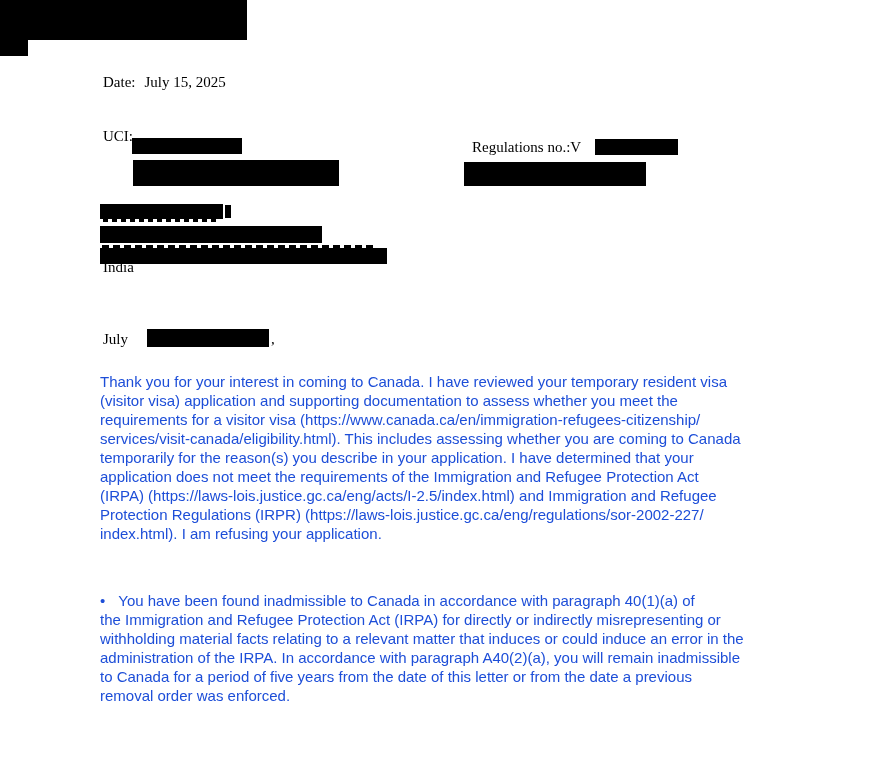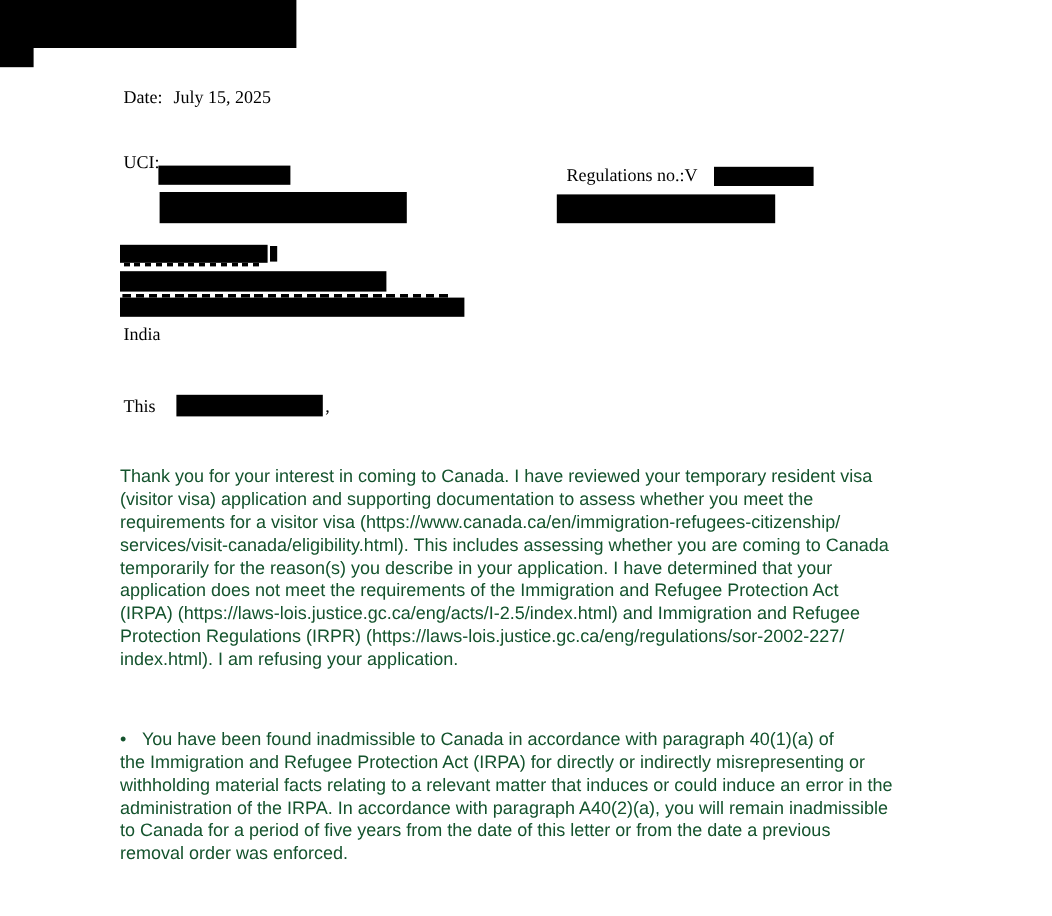--- a/index.html
+++ b/index.html
@@ -43,22 +43,21 @@
     left: 2px;
     top: -3px;
     width: 95%;
     height: 3px;
     background: repeating-linear-gradient(90deg, #000 0px, #000 7px, transparent 7px, transparent 11px);
   }
 
   .para {
     position: absolute;
     white-space: pre-line;
-    color: #14532d;
-    margin-top: 16px;
+    color: #1d4ed8;
   }
   .bullet-para { text-indent: 35px; }
   .bullet-glyph { margin-right: 13px; }
   .date-value { margin-left: 9px; }
 </style>
 </head>
 <body>
 
 <div class="page">
 
@@ -76,23 +75,23 @@
     <span>Regulations no.:</span><span>V</span>
   </div>
   <div class="redact" style="left:595px; top:139px; width:83px; height:16px;"></div>
 
   <div class="redact" style="left:133px; top:160px; width:206px; height:26px;"></div>
   <div class="redact" style="left:464px; top:162px; width:182px; height:24px;"></div>
 
   <div class="redact redact-name-sliver" style="left:100px; top:204px; width:123px; height:15px;"></div>
   <div class="redact" style="left:100px; top:226px; width:222px; height:17px;"></div>
   <div class="redact redact-top-sliver" style="left:100px; top:248px; width:287px; height:16px;"></div>
-  <div class="abs" style="left:103px; top:270px;">India</div>
+  <div class="abs" style="left:103px; top:258px;">India</div>
 
-  <div class="abs" style="left:103px; top:330px;">This</div>
+  <div class="abs" style="left:103px; top:330px;">July</div>
   <div class="redact" style="left:147px; top:329px; width:122px; height:18px;"></div>
   <div class="abs" style="left:271px; top:330px;">,</div>
 
   <div class="para" style="left:100px; top:372px; width:724px;">Thank you for your interest in coming to Canada. I have reviewed your temporary resident visa
 (visitor visa) application and supporting documentation to assess whether you meet the
 requirements for a visitor visa (https://www.canada.ca/en/immigration-refugees-citizenship/
 services/visit-canada/eligibility.html). This includes assessing whether you are coming to Canada
 temporarily for the reason(s) you describe in your application. I have determined that your
 application does not meet the requirements of the Immigration and Refugee Protection Act
 (IRPA) (https://laws-lois.justice.gc.ca/eng/acts/I-2.5/index.html) and Immigration and Refugee

